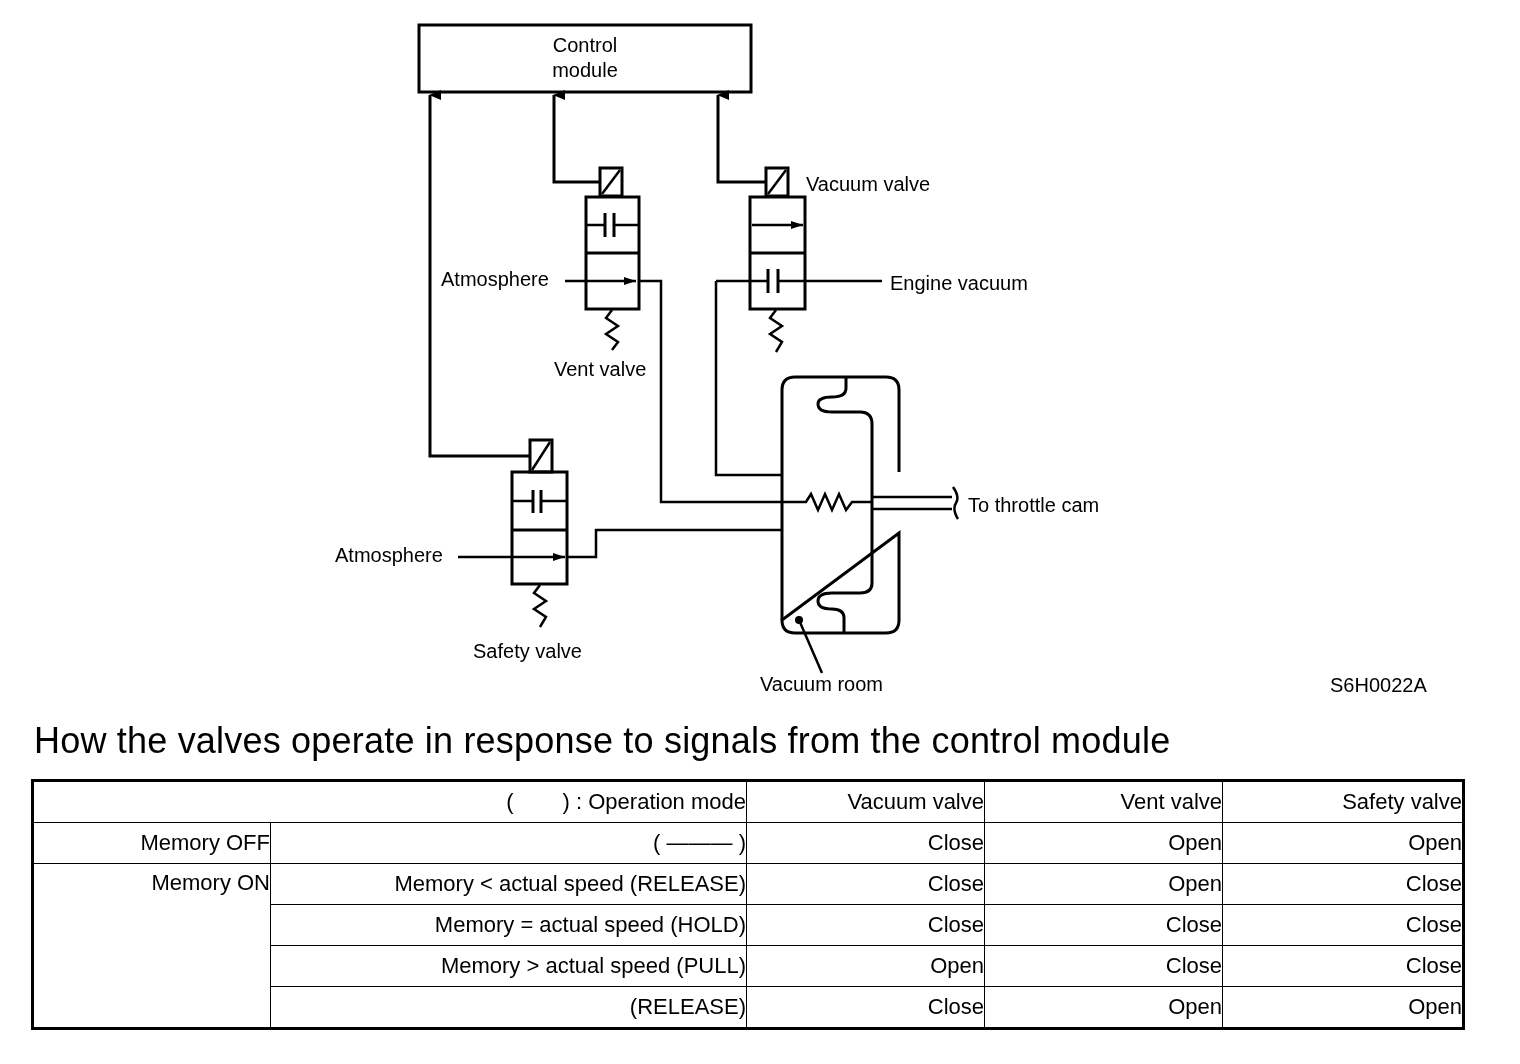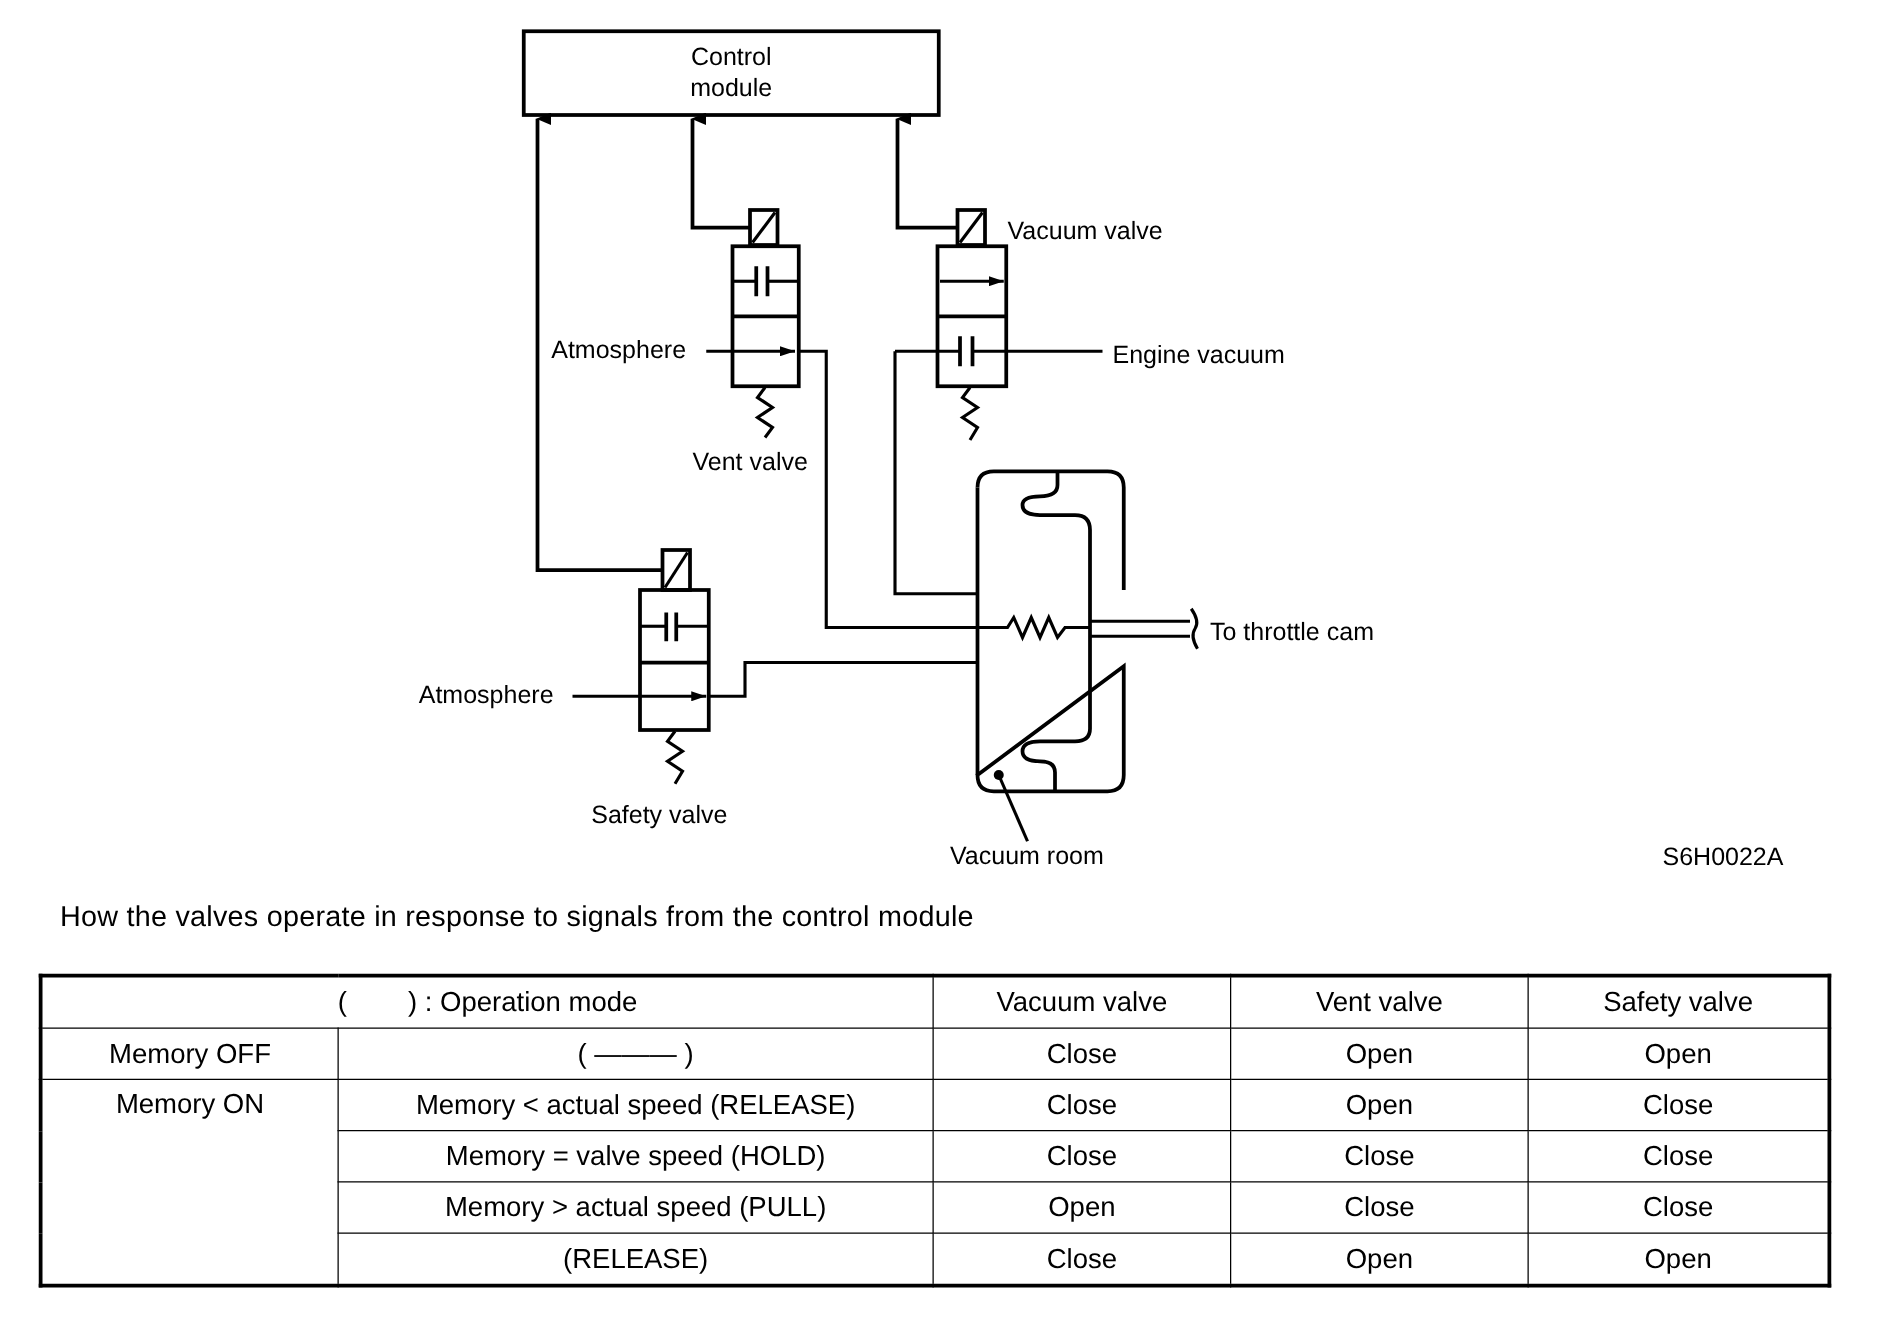--- a/index.html
+++ b/index.html
@@ -2,25 +2,25 @@
 <html><head>
 <meta charset="utf-8">
 <style>
   html, body { margin: 0; padding: 0; background: #ffffff; }
   body { width: 1520px; height: 1064px; position: relative; overflow: hidden;
          font-family: "Liberation Sans", sans-serif; color: #000; }
   #diagram { position: absolute; left: 0; top: 0; width: 1520px; height: 710px; }
   #diagram text { font-family: "Liberation Sans", sans-serif; font-size: 20px; fill: #000; }
   .ln { stroke: #000; stroke-width: 3; fill: none; stroke-linejoin: miter; }
   .ln2 { stroke: #000; stroke-width: 2.5; fill: none; }
-  .caption { position: absolute; left: 48px; top: 720px; font-size: 23px; letter-spacing: 0.2px; text-align: right; }
+  .caption { position: absolute; left: 34px; top: 720px; font-size: 36px; letter-spacing: 0.2px; text-align: right; }
   table.ops { position: absolute; left: 31px; top: 779px; width: 1431px;
               border-collapse: collapse; border: 3px solid #000; table-layout: fixed; }
   table.ops td, table.ops th { border: 1.5px solid #000; height: 40px; padding: 0;
-              text-align: center; font-size: 22px; font-weight: normal; }
+              text-align: right; font-size: 22px; font-weight: normal; }
   table.ops td.state { vertical-align: top; padding-top: 6px; }
 </style>
 </head>
 <body>
 
 <svg id="diagram" viewBox="0 0 1520 710">
   <defs>
     <marker id="arr" markerWidth="10" markerHeight="12" refX="5" refY="1" orient="auto" markerUnits="userSpaceOnUse">
       <path d="M0,12 L5,0 L10,12 Z" fill="#000"></path>
     </marker>
@@ -142,21 +142,21 @@
     <td>Open</td>
   </tr>
   <tr>
     <td rowspan="4" class="state">Memory ON</td>
     <td>Memory &lt; actual speed (RELEASE)</td>
     <td>Close</td>
     <td>Open</td>
     <td>Close</td>
   </tr>
   <tr>
-    <td>Memory = valve speed (HOLD)</td>
+    <td>Memory = actual speed (HOLD)</td>
     <td>Close</td>
     <td>Close</td>
     <td>Close</td>
   </tr>
   <tr>
     <td>Memory &gt; actual speed (PULL)</td>
     <td>Open</td>
     <td>Close</td>
     <td>Close</td>
   </tr>

